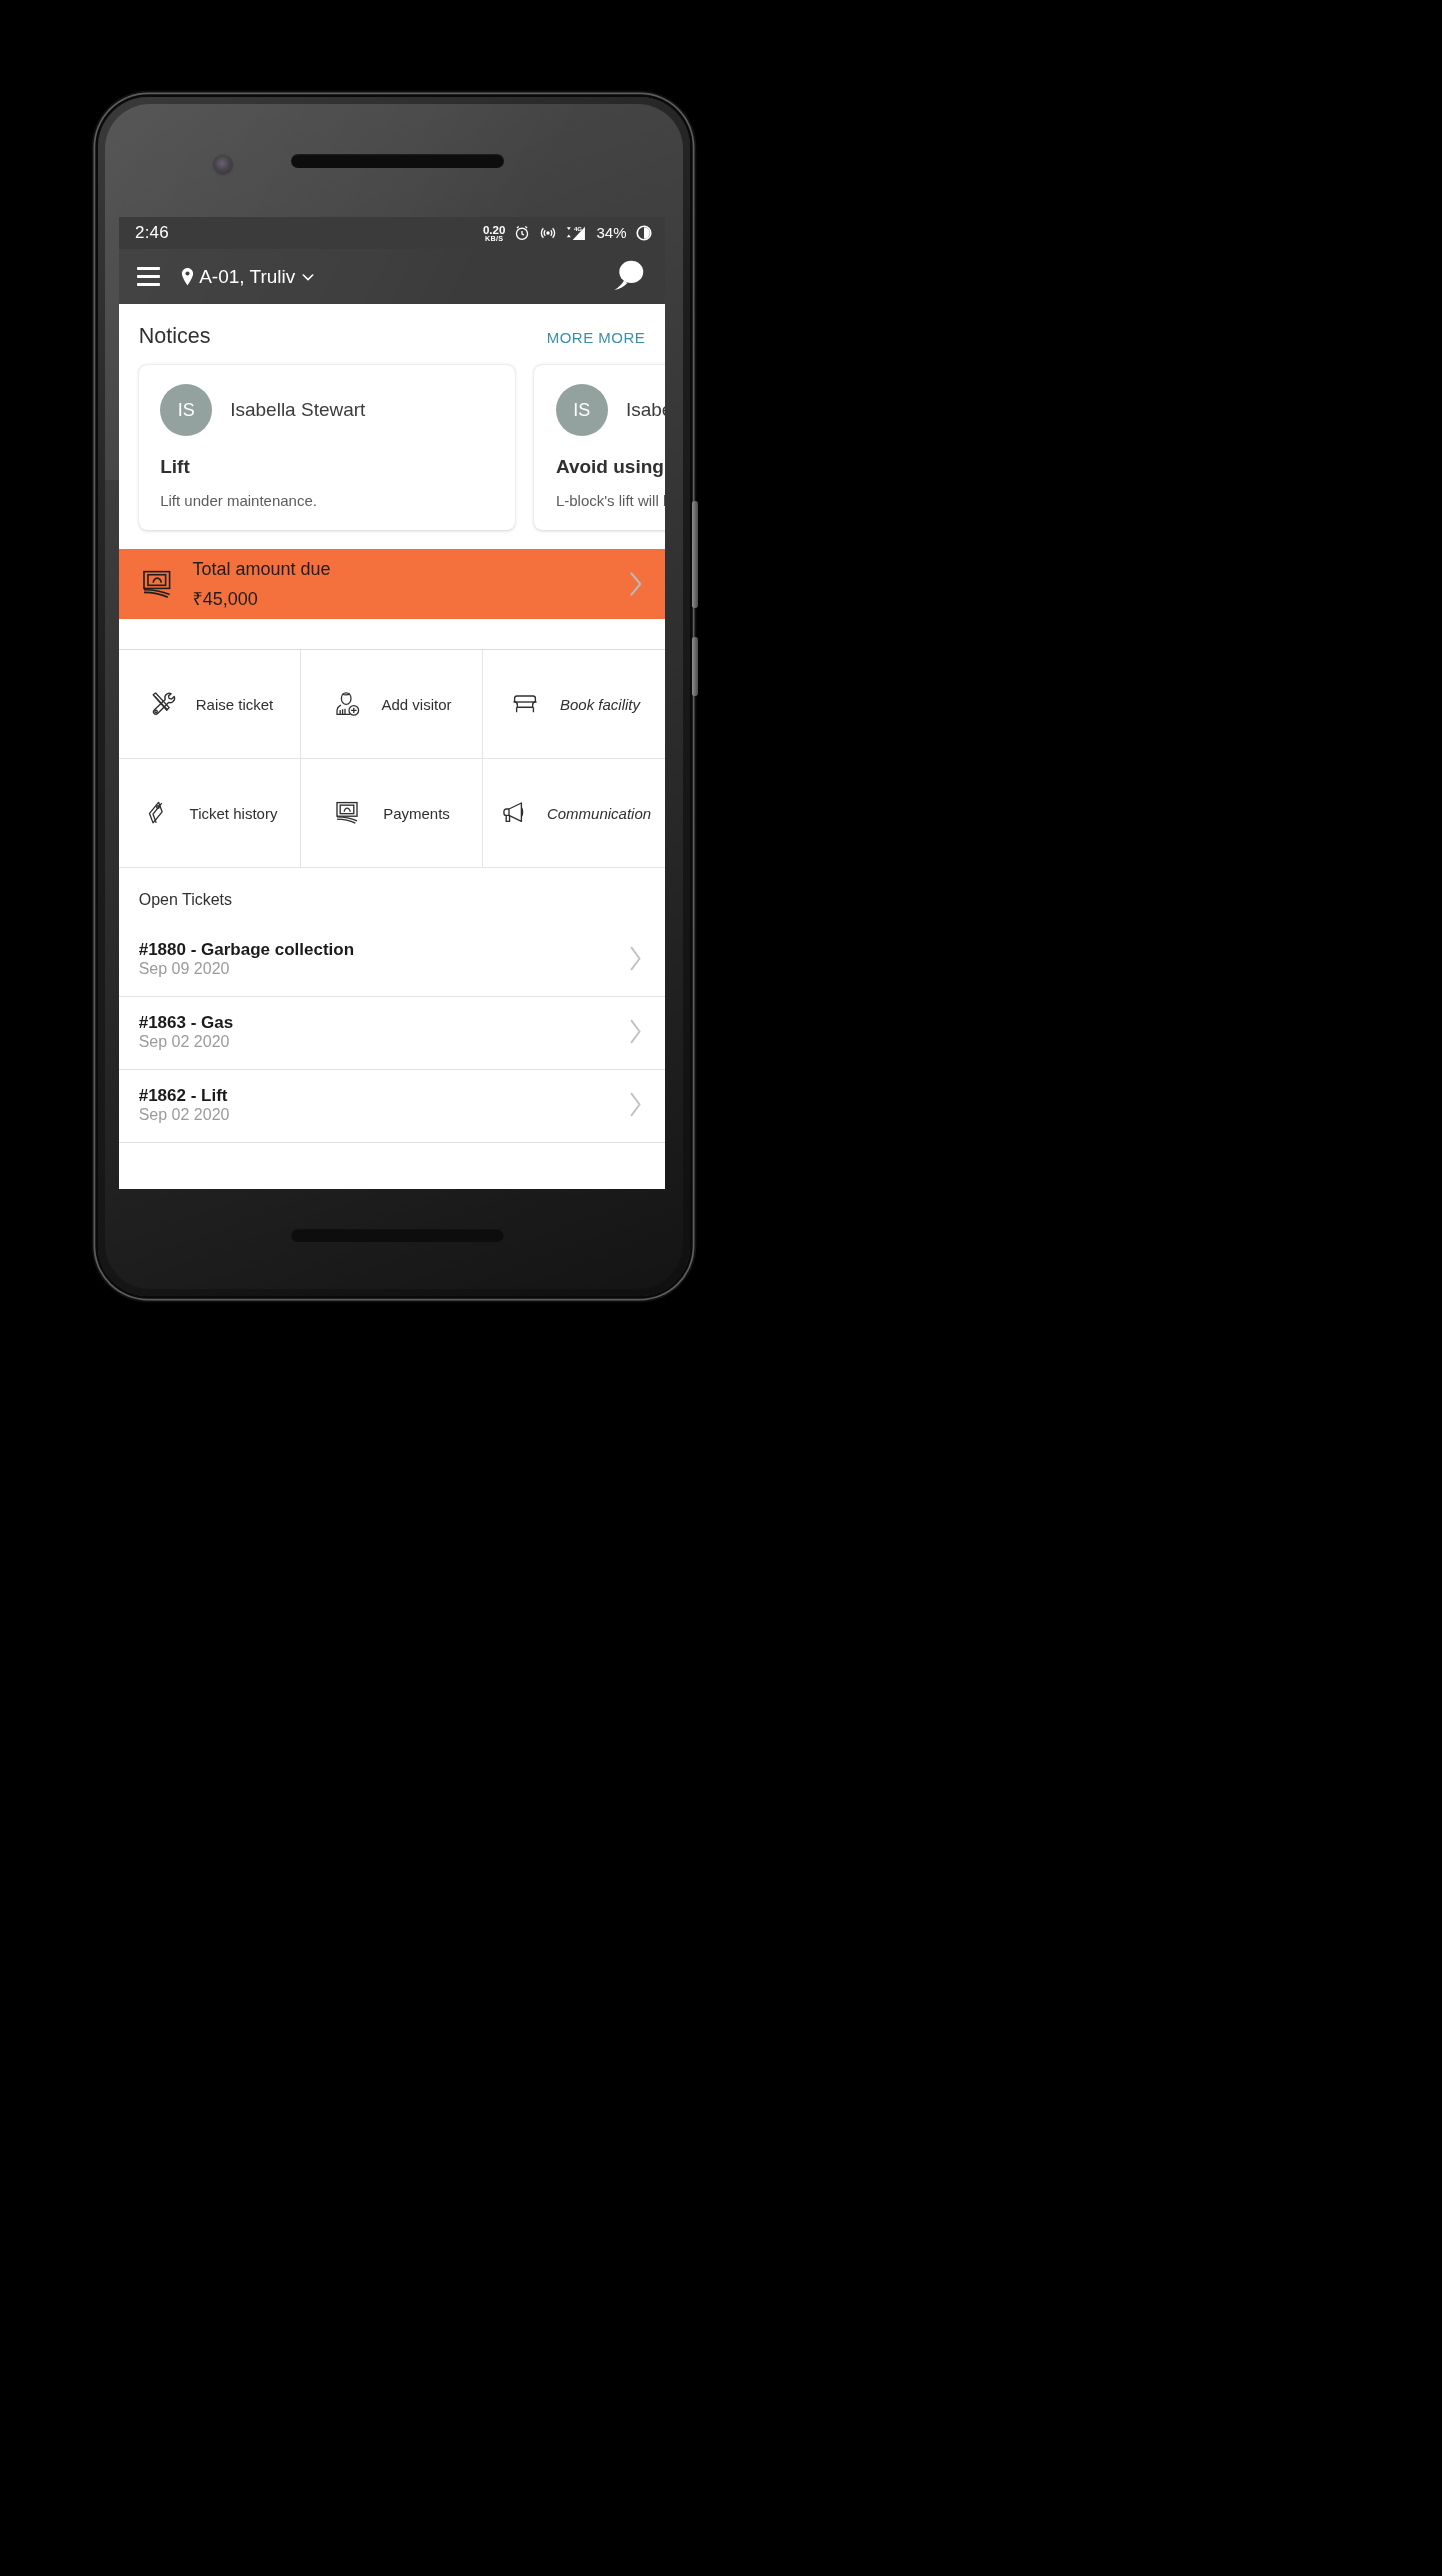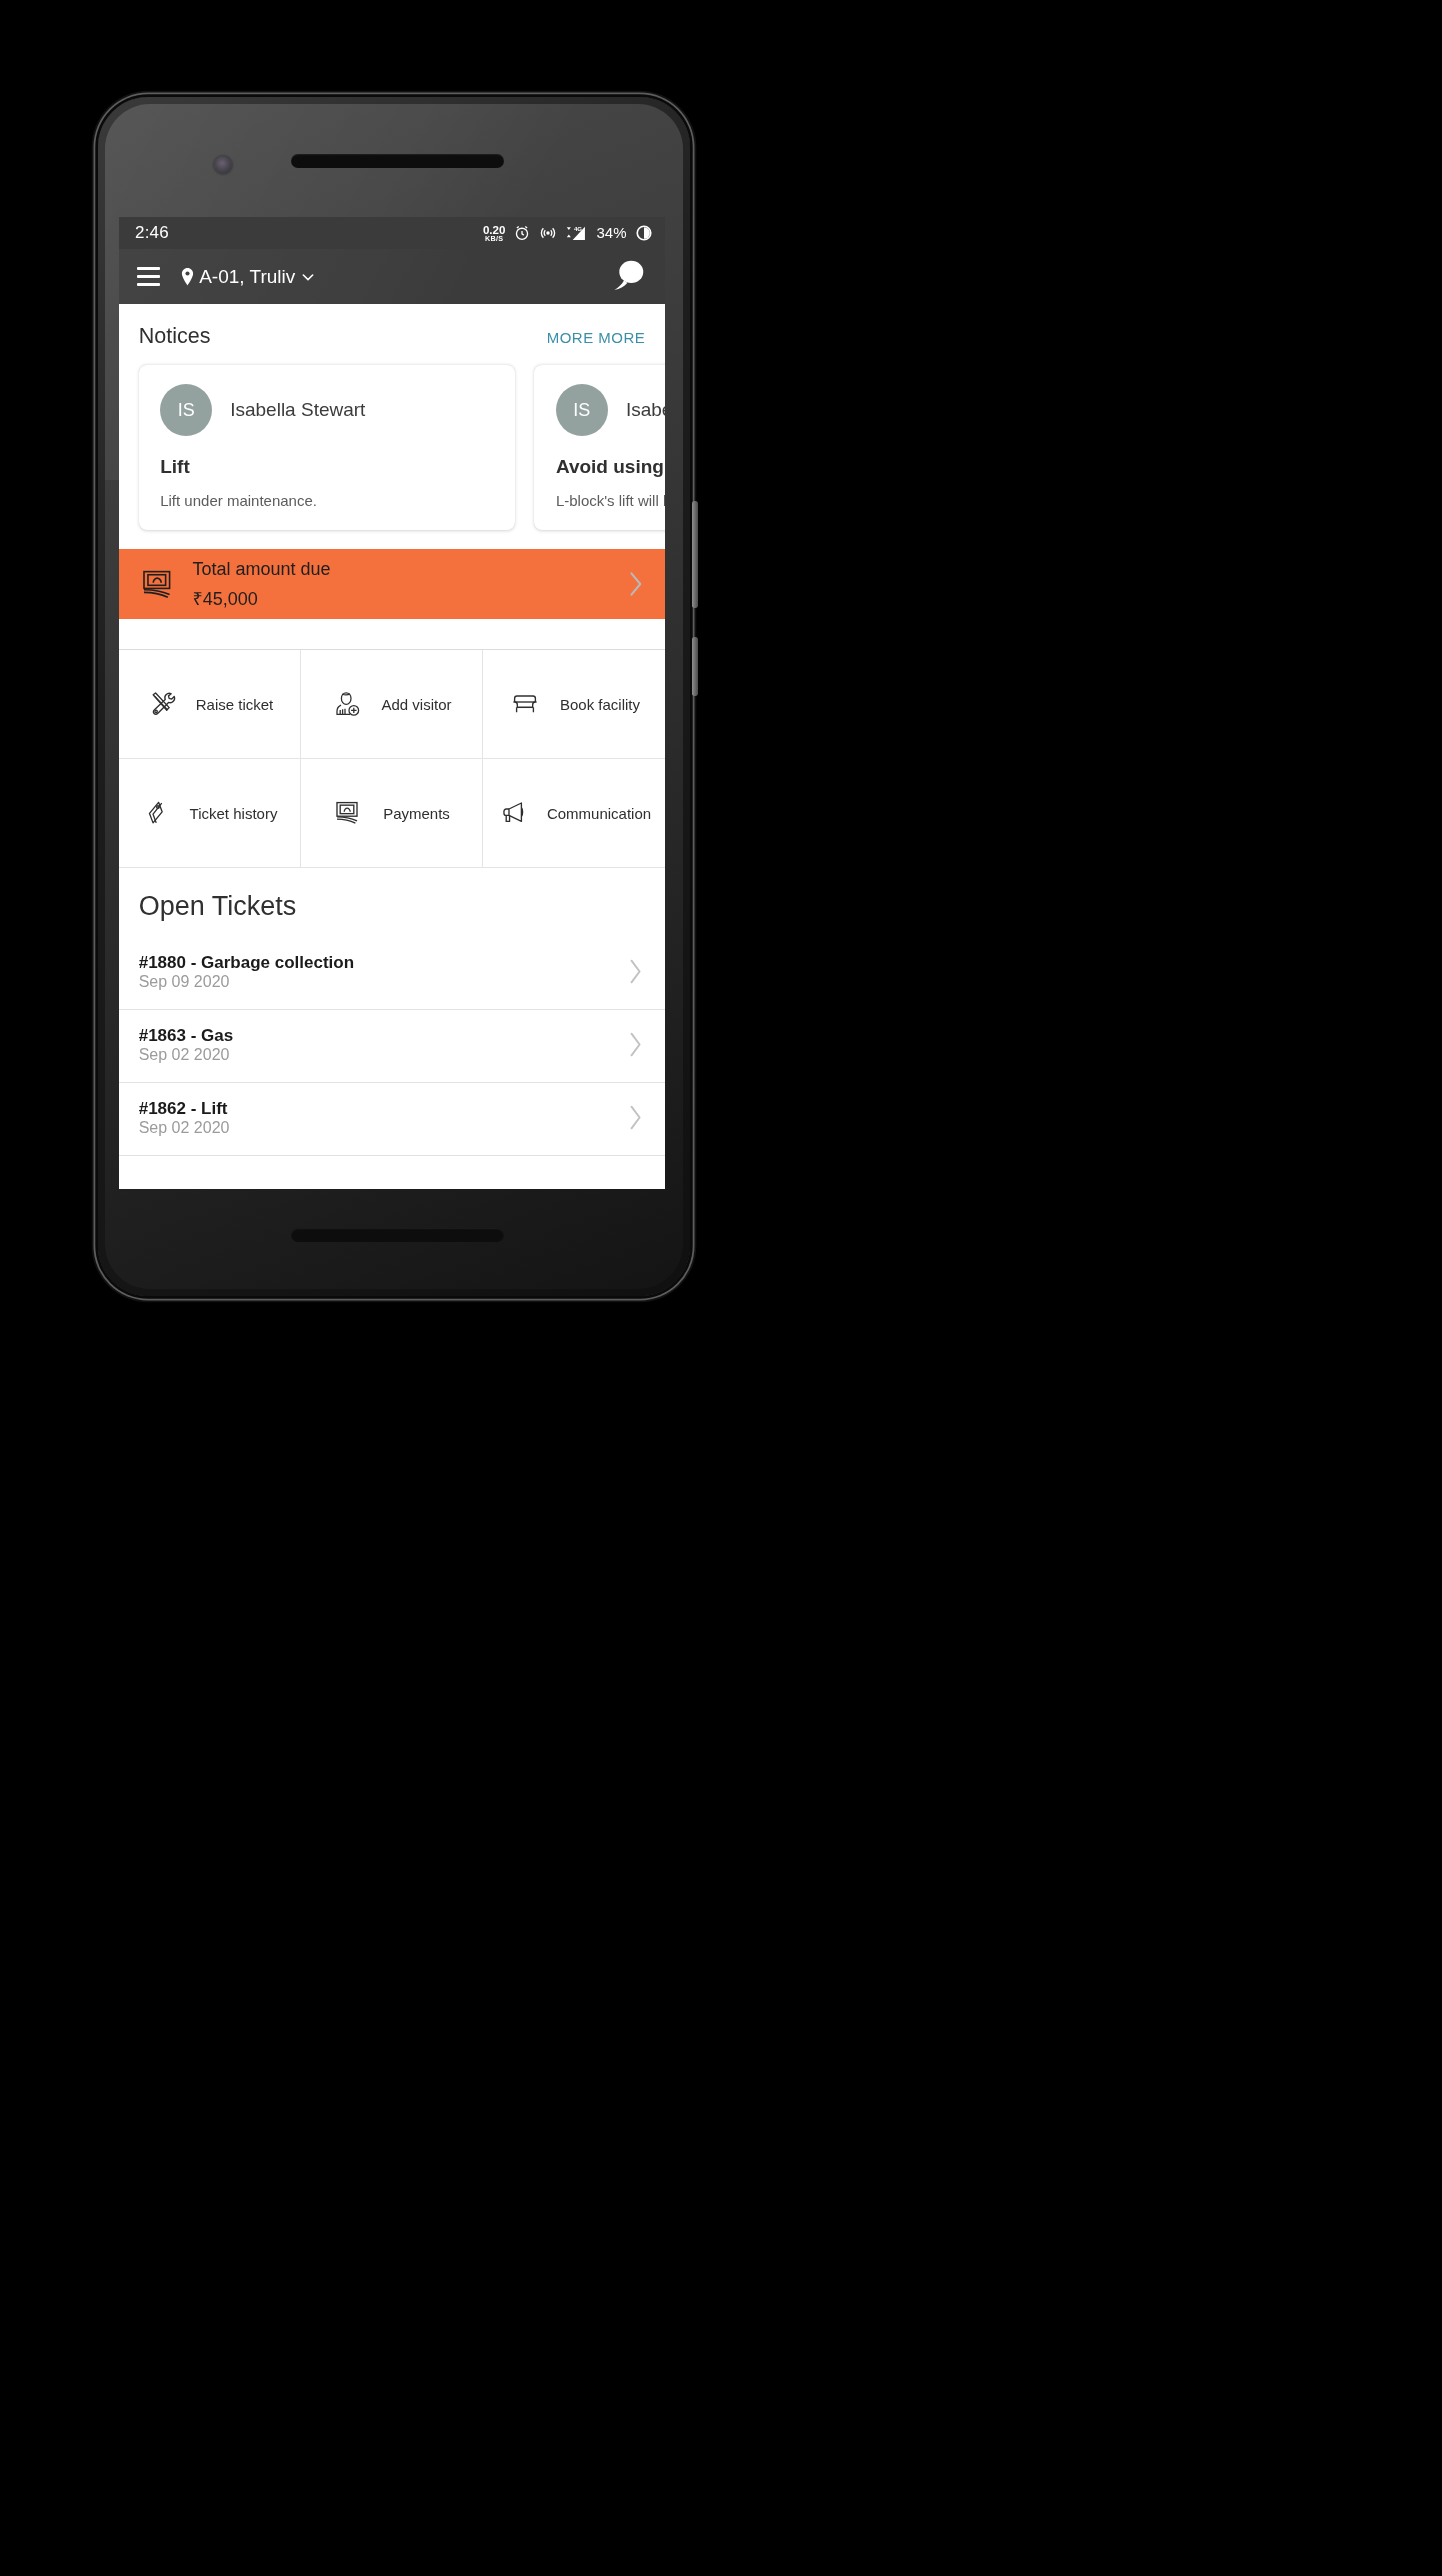--- a/index.html
+++ b/index.html
@@ -146,26 +146,26 @@
   #action-grid {
     display: grid; grid-template-columns: 1fr 1fr 1fr;
     border-top: 0.9px solid #dcdcdc;
   }
   .action-cell {
     height: 109px; display: flex; 
     align-items: center; justify-content: center; gap: 18px;
     border-right: 0.9px solid #e4e4e4; border-bottom: 0.9px solid #e4e4e4;
     background: #fff; cursor: pointer;
   }
-  .action-cell:nth-child(3n) { border-right: none; }
+  .action-cell:nth-child(3n) { border-right: none; font-style: italic; }
   .action-label { font-size: 15px; color: #2f2f2f; }
   .action-icon { height: 36px; display: flex; align-items: center; }
 
   
-  #open-tickets-title { font-size: 27px; color: #303030; padding: 23px 19.7px 14.3px 19.7px; }
+  #open-tickets-title { font-size: 16px; color: #303030; padding: 23px 19.7px 14.3px 19.7px; }
   .ticket-row {
     display: flex; align-items: center;
     padding: 16px 19.7px 18px 19.7px;
     border-top: 0.9px solid #e2e2e2;
     cursor: pointer;
   }
   .ticket-row.first { border-top: none; }
   .ticket-text { flex: 1; }
   .ticket-title { font-size: 17px; color: #1b1b1b; font-weight: bold; }
   .ticket-date { font-size: 16px; color: #9b9b9b; }

